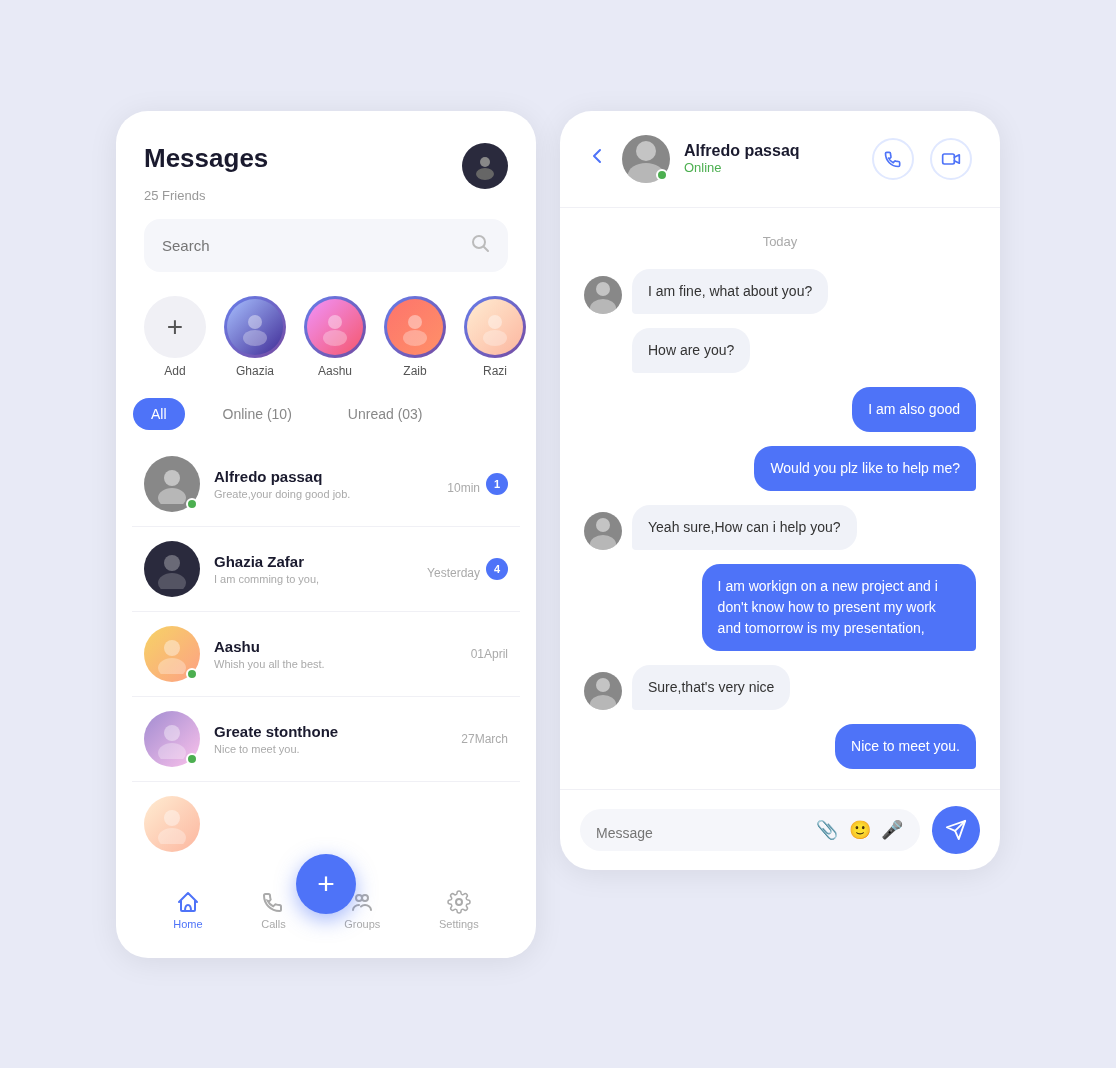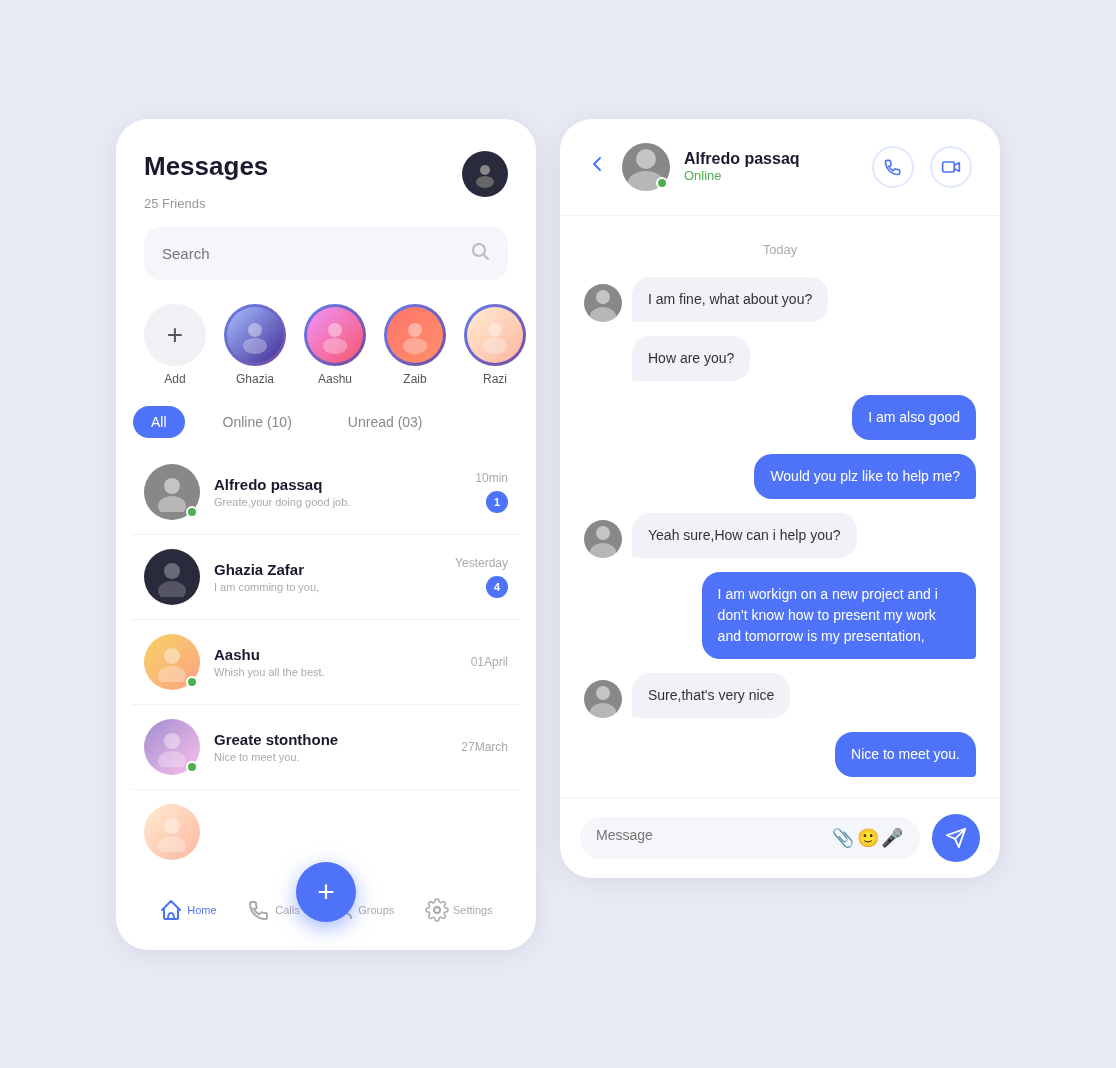--- a/index.html
+++ b/index.html
@@ -213,21 +213,21 @@
     .msg-preview {
       font-size: 11px;
       color: #aaa;
       margin-top: 3px;
       white-space: nowrap;
       overflow: hidden;
       text-overflow: ellipsis;
     }
     .msg-meta {
       display: flex;
-      flex-direction: column;
+      flex-direction: row;
       align-items: flex-end;
       gap: 6px;
       flex-shrink: 0;
     }
     .msg-time {
       font-size: 12px;
       color: #aaa;
     }
     .msg-badge {
       width: 22px;
@@ -246,21 +246,21 @@
     .bottom-nav {
       display: flex;
       justify-content: space-around;
       align-items: center;
       padding: 16px 28px 28px 28px;
       position: relative;
       margin-top: 8px;
     }
     .nav-item {
       display: flex;
-      flex-direction: row;
+      flex-direction: column;
       align-items: center;
       gap: 4px;
       cursor: pointer;
     }
     .nav-item span {
       font-size: 11px;
       color: #aaa;
     }
     .nav-item.active span { color: #4e73f8; }
     .fab-btn {
@@ -407,25 +407,25 @@
     .chat-input-area {
       padding: 16px 20px;
       border-top: 1px solid #f0f0f5;
       display: flex;
       align-items: center;
       gap: 12px;
     }
     .chat-input-wrap {
       flex: 1;
       display: flex;
-      align-items: flex-start;
+      align-items: flex-end;
       background: #f5f6fa;
       border-radius: 24px;
       padding: 10px 16px;
-      gap: 2px;
+      gap: 10px;
     }
     .chat-input-wrap input {
       flex: 1;
       border: none;
       background: transparent;
       outline: none;
       font-size: 14px;
       color: #333;
     }
     .input-icon {

